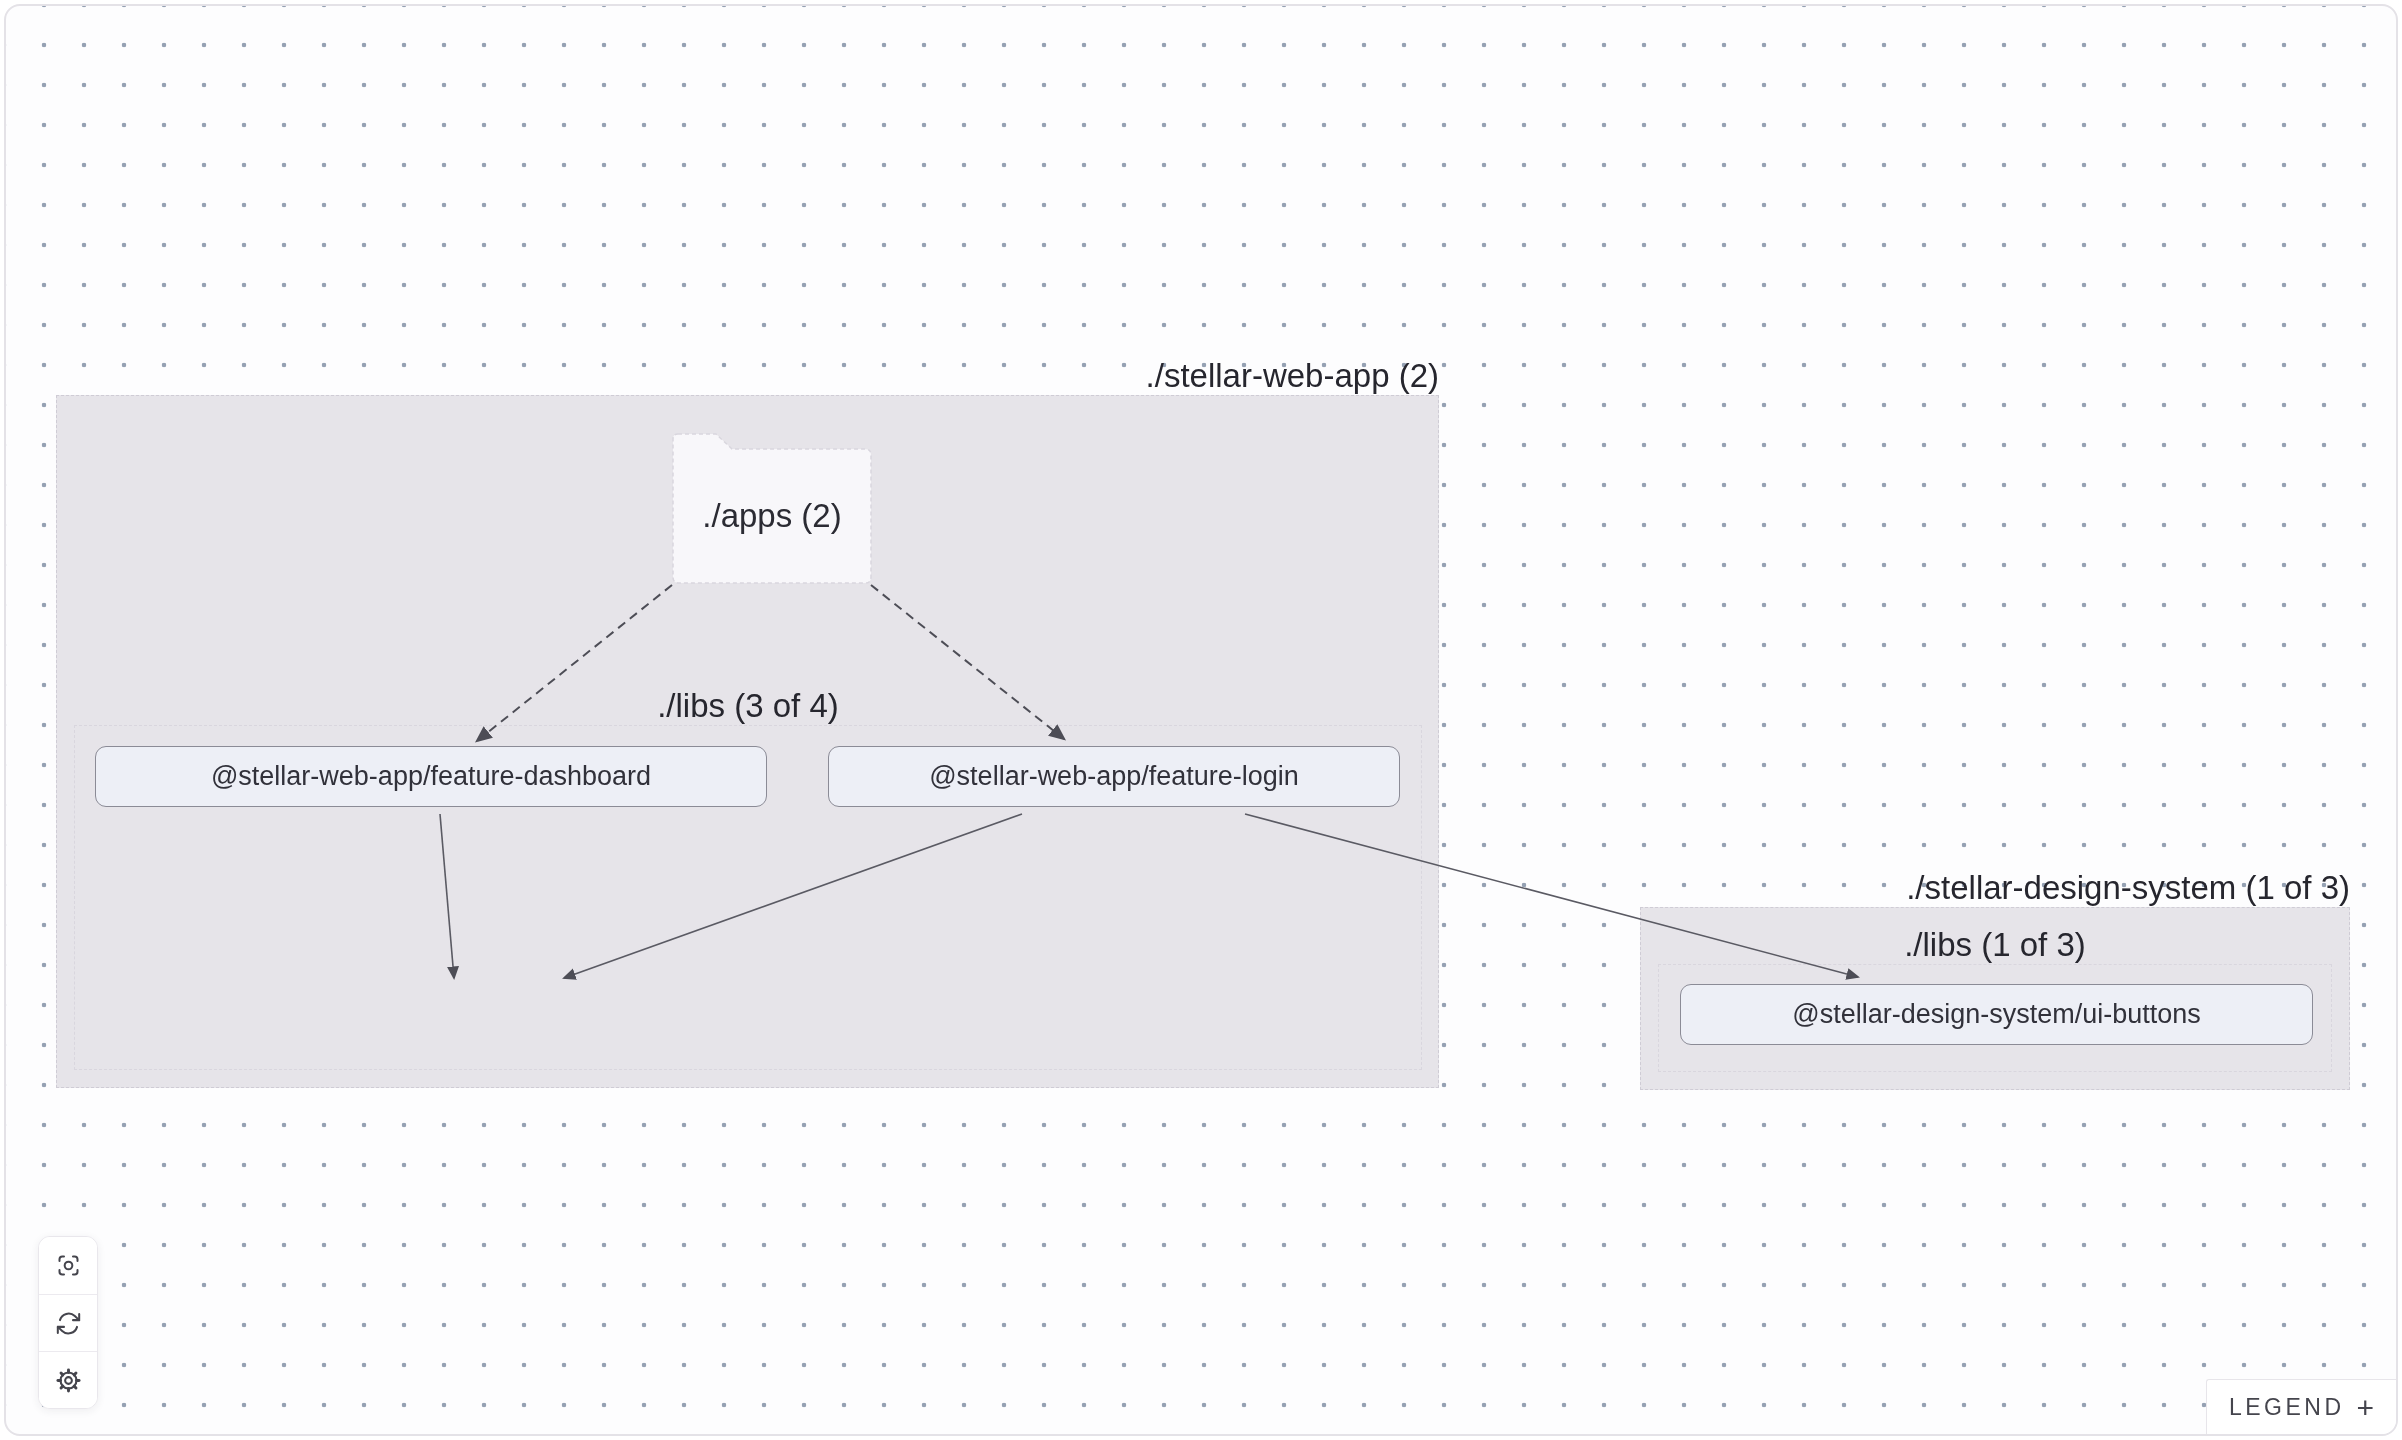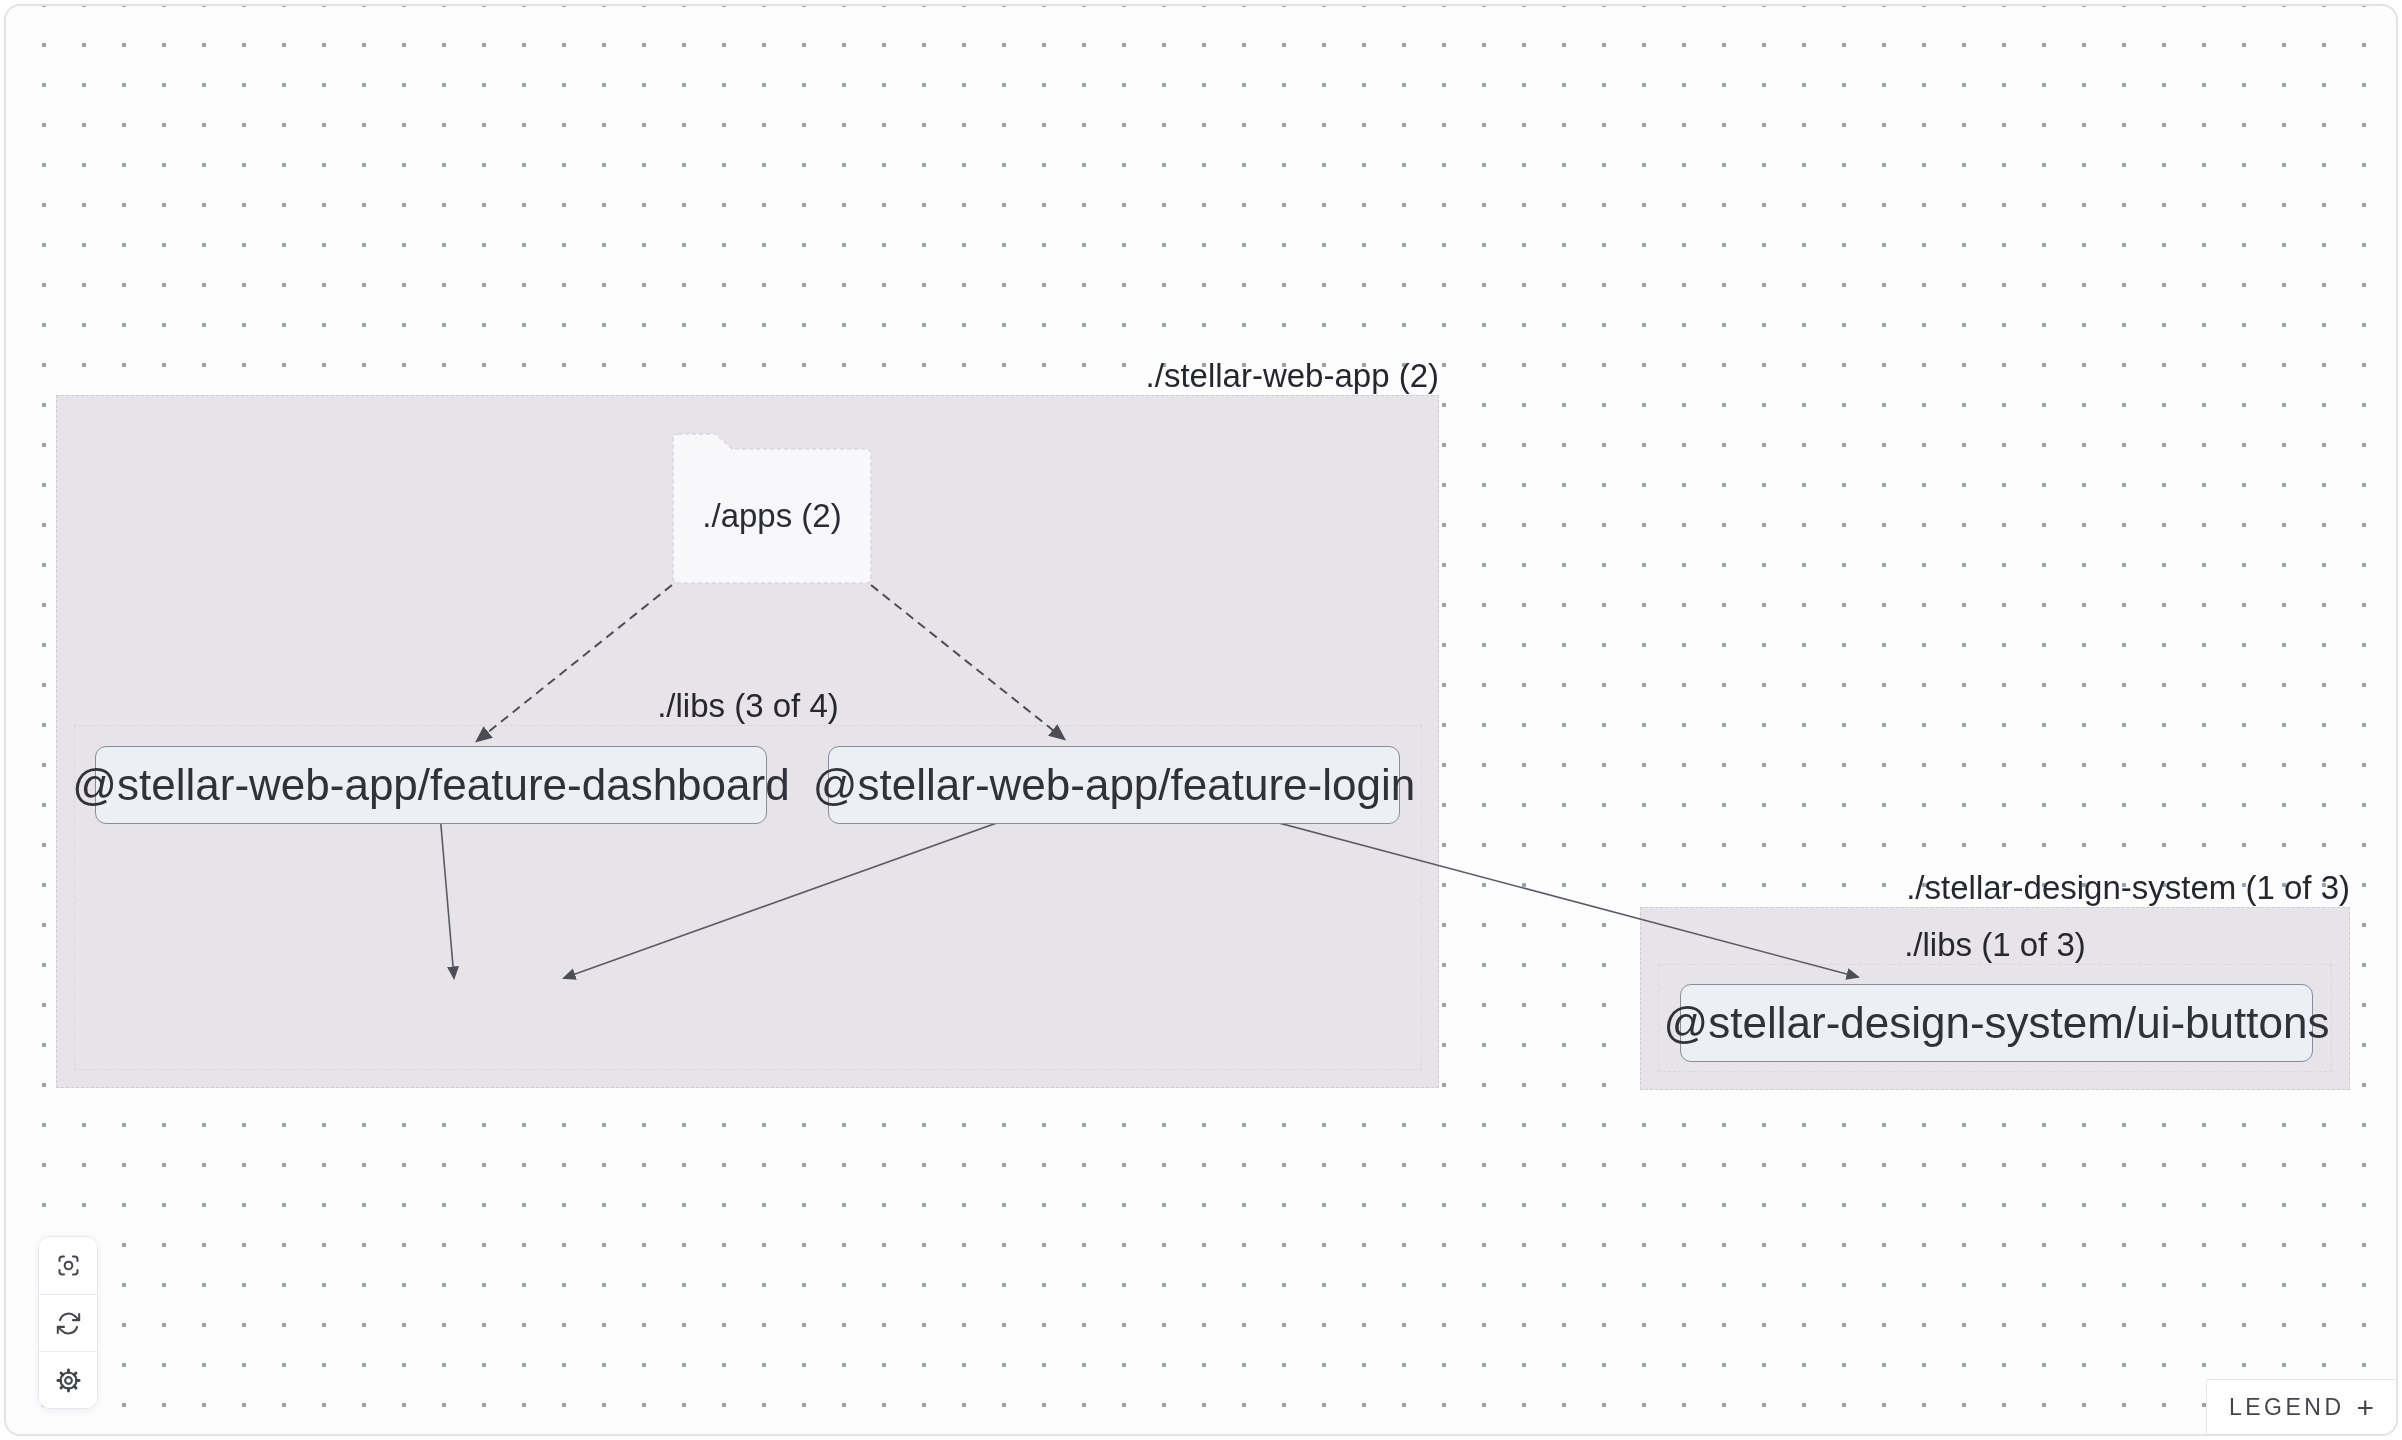--- a/index.html
+++ b/index.html
@@ -6,22 +6,22 @@
     font-family:"Liberation Sans", sans-serif;}
   *{box-sizing:border-box;}
   .canvas{position:absolute;left:4px;top:4px;width:2394px;height:1432px;
     border:2px solid #e4e2e7;border-radius:16px;background-color:#fdfdfe;
     background-image:radial-gradient(circle,#95a1b3 2px,rgba(149,161,179,0) 2.6px);
     background-size:40px 40px;background-position:18px 19px;overflow:hidden;}
   .group{position:absolute;background:#e6e4e9;border:1px dashed #cfccd5;}
   .group-title{position:absolute;text-align:right;font-size:33px;line-height:36px;color:#26262e;white-space:nowrap;}
   .libs-box{position:absolute;border:1px dashed #d9d6de;}
   .libs-label{position:absolute;text-align:center;font-size:33px;line-height:36px;color:#26262e;white-space:nowrap;}
-  .node{position:absolute;height:78px;background:#edeff6;border:1.5px solid #8b8b96;border-radius:11px;
-    display:flex;align-items:center;justify-content:center;font-size:44px;color:#31313a;white-space:nowrap;cursor:pointer;}
+  .node{position:absolute;height:61px;background:#edeff6;border:1.5px solid #8b8b96;border-radius:11px;
+    display:flex;align-items:center;justify-content:center;font-size:27px;color:#31313a;white-space:nowrap;cursor:pointer;}
   .folder{position:absolute;left:664px;top:426px;width:204px;height:153px;}
   .folder-label{position:absolute;left:664px;top:426px;width:204px;height:153px;padding-top:14px;
     display:flex;align-items:center;justify-content:center;font-size:33px;color:#2b2b33;white-space:nowrap;cursor:pointer;}
   svg.edges{position:absolute;left:0;top:0;pointer-events:none;}
   .controls{position:absolute;left:32px;top:1230px;width:60px;background:#ffffff;border:1px solid #e9e7ec;
     border-radius:12px;box-shadow:0 2px 8px rgba(40,40,60,0.07);display:flex;flex-direction:column;overflow:hidden;}
   .ctrl-btn{width:100%;height:57px;display:flex;align-items:center;justify-content:center;background:#ffffff;
     border:none;border-top:1px solid #eceaef;cursor:pointer;padding:0;}
   .ctrl-btn:first-child{border-top:none;}
   .legend{position:absolute;right:0;bottom:0;width:190px;height:55px;background:#ffffff;

